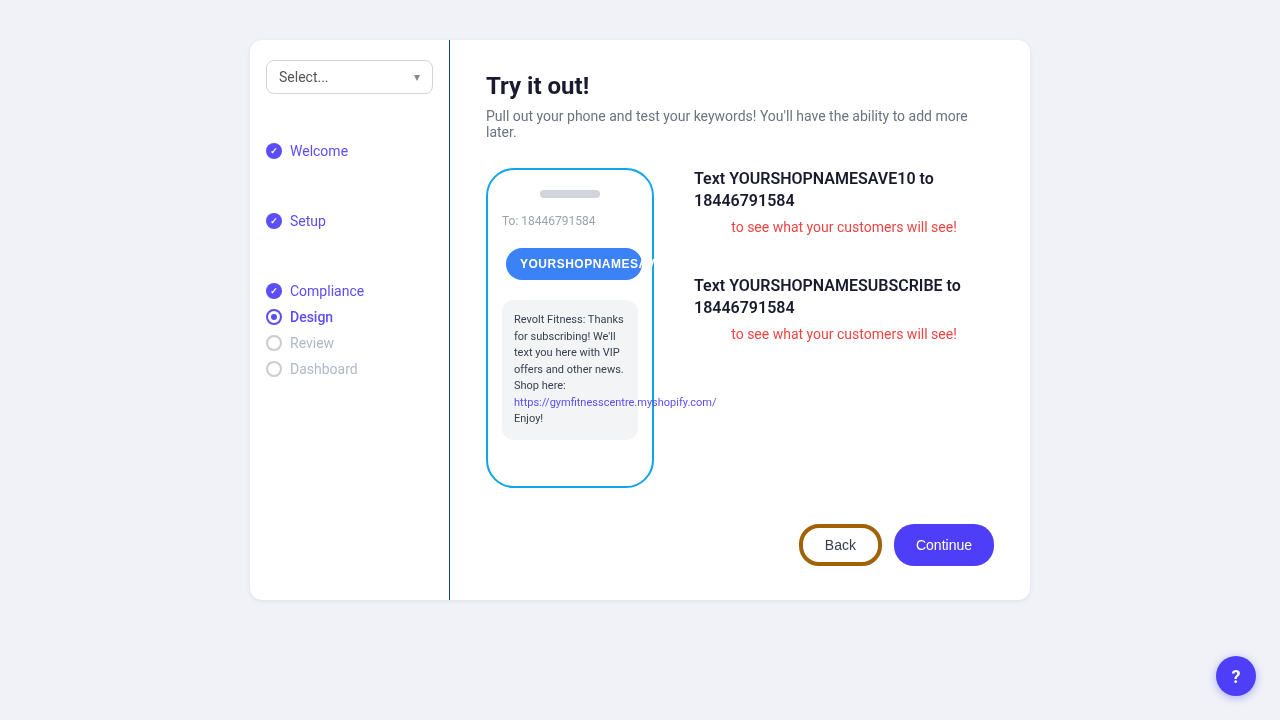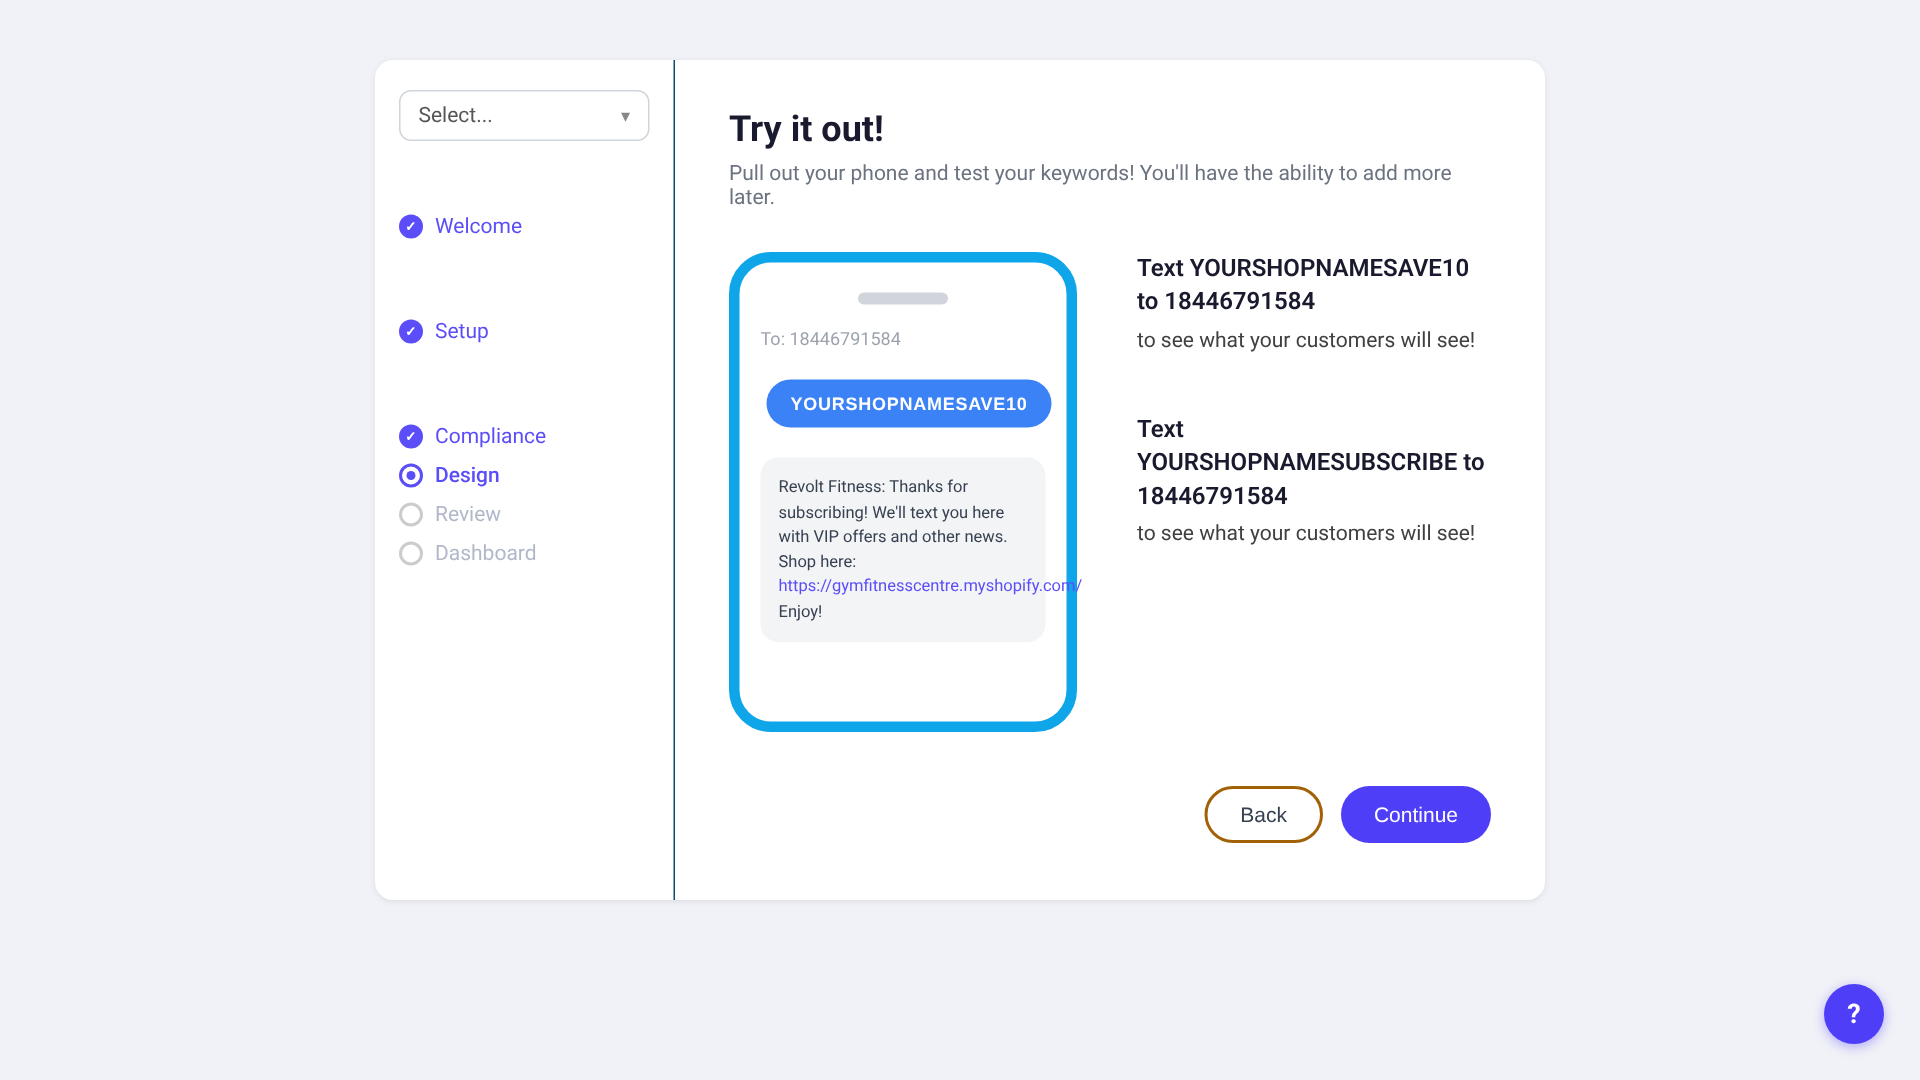--- a/index.html
+++ b/index.html
@@ -140,23 +140,23 @@
       color: #6b7280;
       margin-bottom: 28px;
     }
     
     .demo-area {
       display: flex;
       gap: 40px;
       align-items: flex-start;
     }
     .phone-mockup {
-      width: 232px;
+      width: 168px;
       min-height: 320px;
-      border: 7px solid #0ea5e9;
+      border: 2px solid #0ea5e9;
       border-radius: 28px;
       padding: 20px 14px 14px;
       background: #fff;
       position: relative;
       flex-shrink: 0;
     }
     .phone-notch {
       width: 60px;
       height: 8px;
       background: #d1d5db;
@@ -203,31 +203,32 @@
     }
     .instruction-title {
       font-size: 16px;
       font-weight: 600;
       color: #1a1a2e;
       margin-bottom: 6px;
       line-height: 1.4;
     }
     .instruction-sub {
       font-size: 14px;
-      color: #404040;
+      color: #ef4444;
+      text-align: center;
     }
     
     .footer-buttons {
       display: flex;
       justify-content: flex-end;
       gap: 12px;
       margin-top: 36px;
     }
     .btn-back {
-      border: 2px solid #a16207;
+      border: 4px solid #a16207;
       background: white;
       color: #374151;
       padding: 9px 22px;
       border-radius: 20px;
       font-size: 14px;
       cursor: pointer;
       font-weight: 500;
     }
     .btn-continue {
       background: #4f3ef8;

